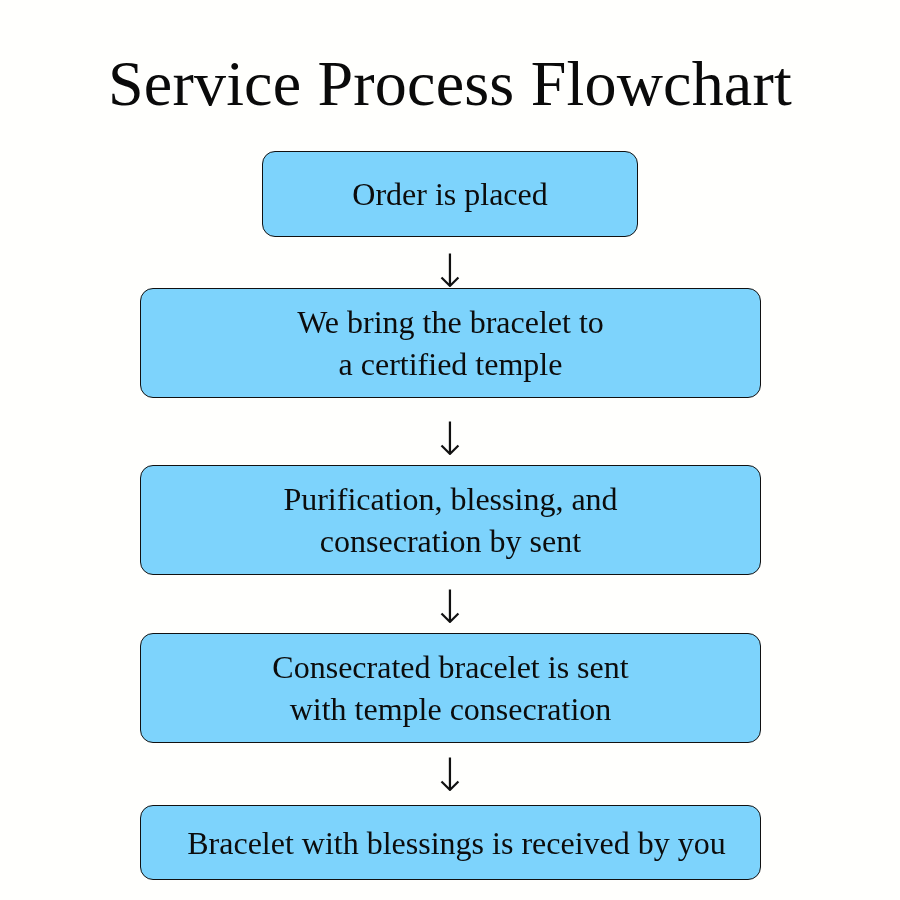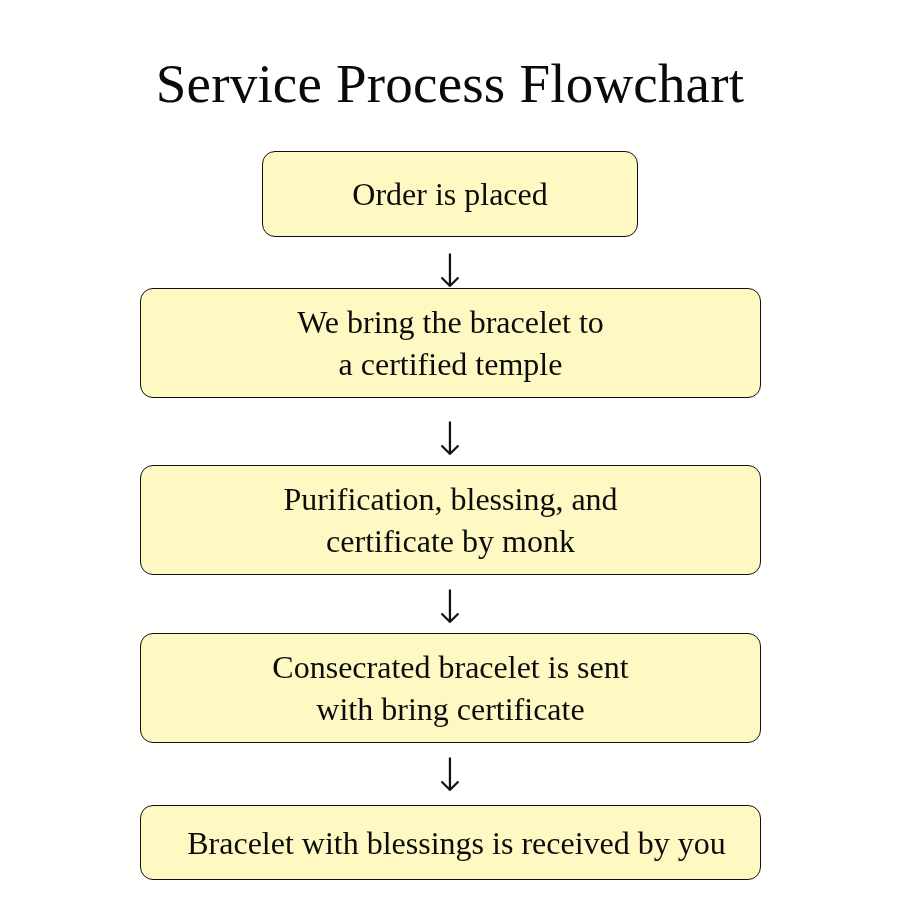--- a/index.html
+++ b/index.html
@@ -21,35 +21,35 @@
     height: 900px;
   }
 
   
   .title {
     position: absolute;
     left: 0;
     top: 52px;
     width: 900px;
     text-align: center;
-    font-size: 55px;
+    font-size: 64px;
     line-height: 64px;
     font-weight: 400;
     letter-spacing: 0.2px;
     color: #0a0a0a;
     white-space: nowrap;
   }
 
   
   .node {
     position: absolute;
     box-sizing: border-box;
     border: 1.6px solid #111111;
     border-radius: 13px;
-    background: #fef9c3;
+    background: #7dd3fc;
     display: flex;
     align-items: center;
     justify-content: center;
     text-align: center;
     font-size: 32px;
     line-height: 42px;
     color: #0c0c0c;
   }
   .node .label {
     display: block;
@@ -125,28 +125,28 @@
 
   <div class="node node-2">
     <span class="label">We bring the bracelet to
 a certified temple</span>
   </div>
 
   <div class="arrow arrow-2">↓</div>
 
   <div class="node node-3">
     <span class="label">Purification, blessing, and
-certificate by monk</span>
+consecration by sent</span>
   </div>
 
   <div class="arrow arrow-3">↓</div>
 
   <div class="node node-4">
     <span class="label">Consecrated bracelet is sent
-with bring certificate</span>
+with temple consecration</span>
   </div>
 
   <div class="arrow arrow-4">↓</div>
 
   <div class="node node-5">
     <span class="label">Bracelet with blessings is received by you</span>
   </div>
 
 </div>
 

